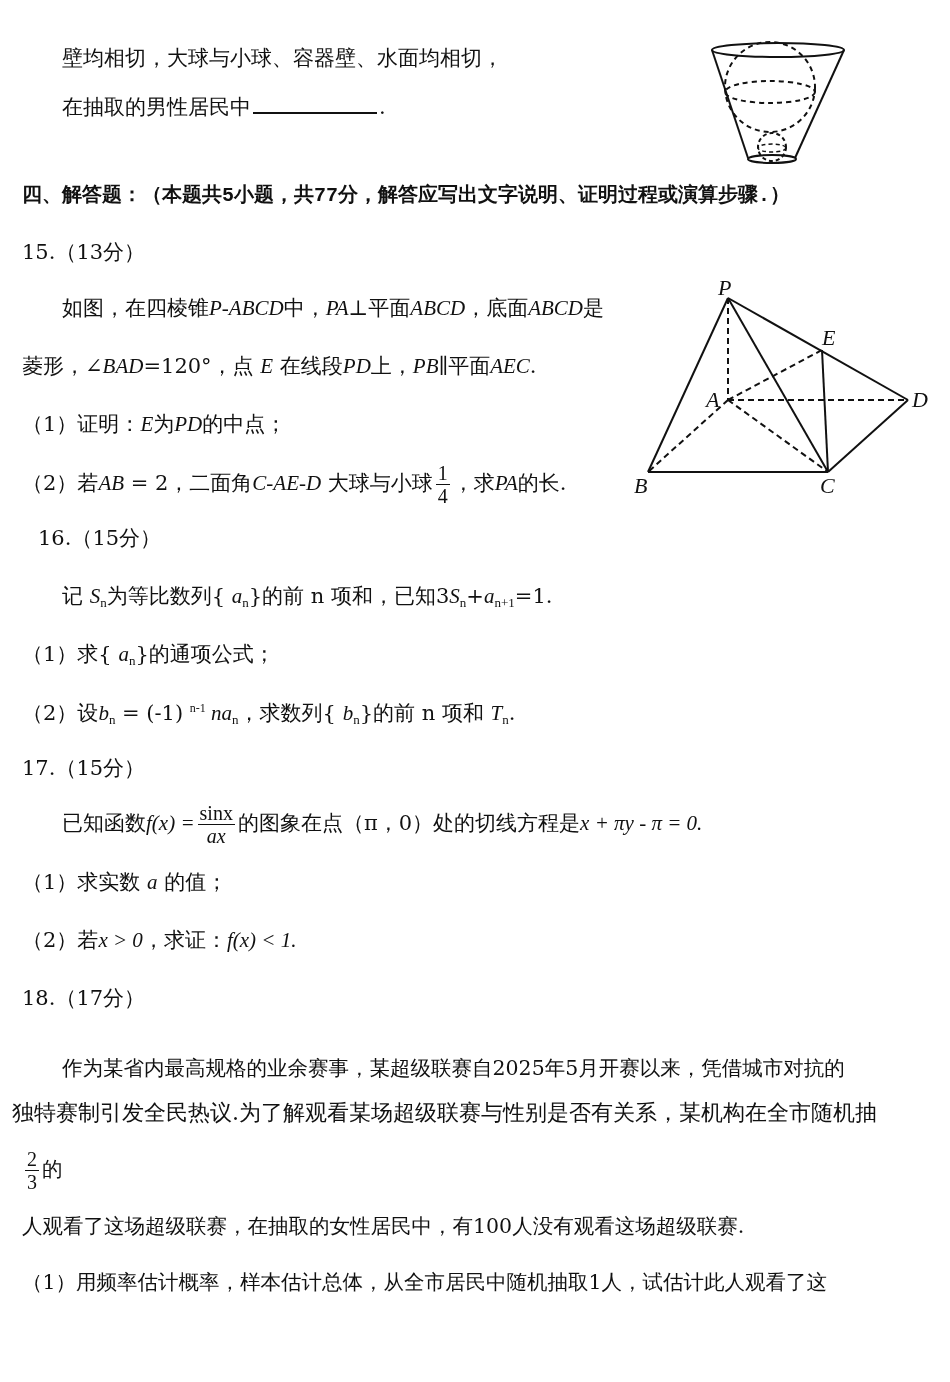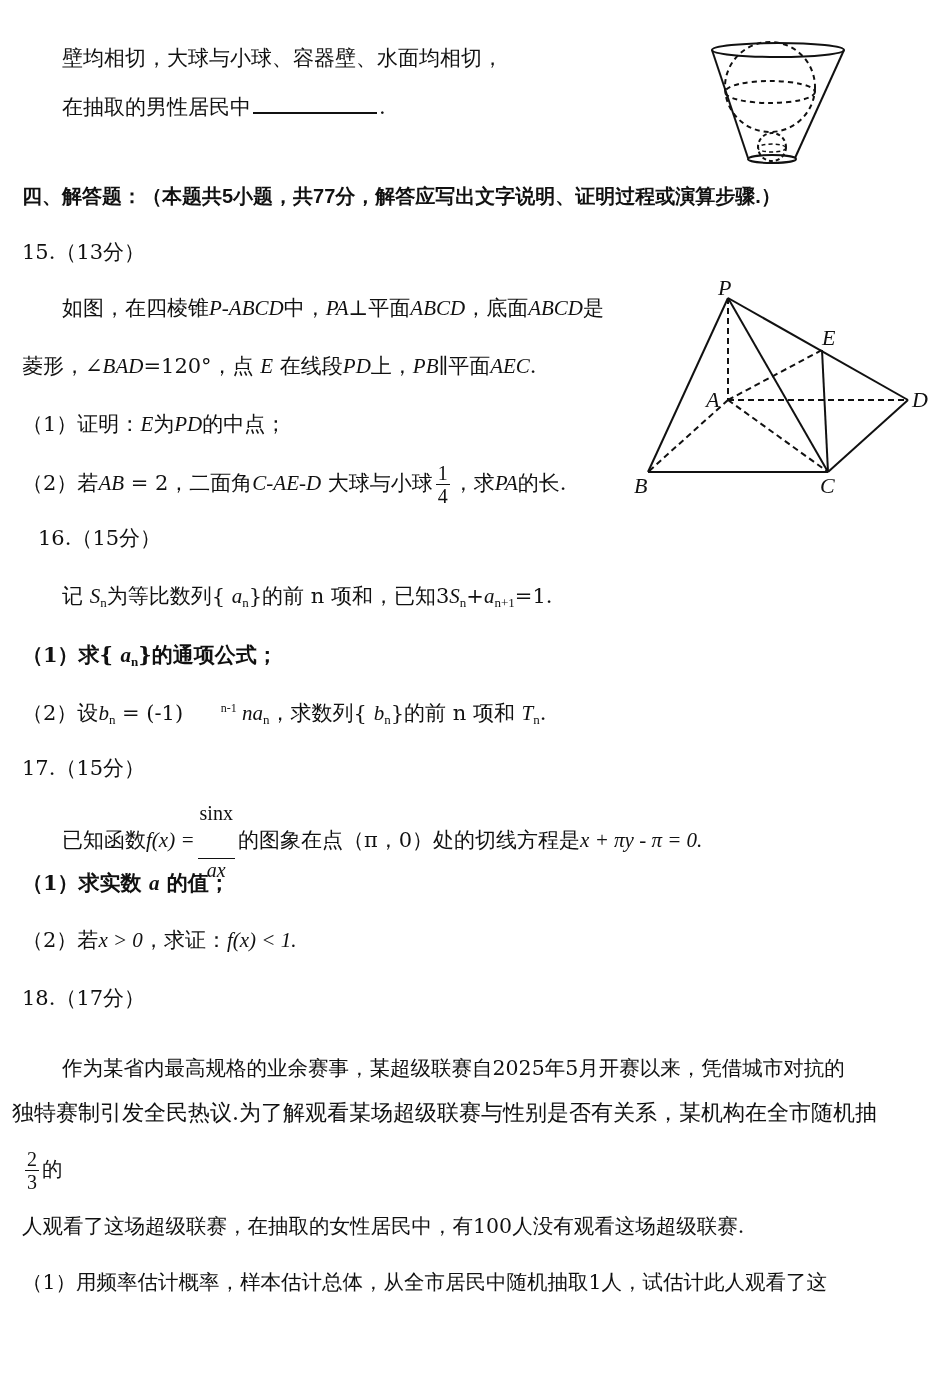--- a/index.html
+++ b/index.html
@@ -2,24 +2,24 @@
 <html><head>
 <meta charset="utf-8">
 <style>
   html, body { margin:0; padding:0; background:#ffffff; }
   body {
     width:950px; height:1382px; position:relative; overflow:hidden;
     font-family: "DejaVu Serif", "Liberation Serif", serif;
     color:#111; font-size:21px;
   }
   .line { position:absolute; white-space:nowrap; line-height:1; }
-  .bold { font-weight:bold; font-family:Liberation Sans, sans-serif; font-size:20px; }
-  .i { font-style:italic; font-family:"Liberation Serif", serif;margin-top:34px; }
+  .bold { font-weight:bold; font-family:Liberation Mono, monospace; font-size:20px; }
+  .i { font-style:italic; font-family:"Liberation Serif", serif; }
   .sub { font-size:13px; vertical-align:-4px; font-family:"Liberation Serif", serif; }
-  .sup { font-size:12px; vertical-align:8px; font-family:"Liberation Serif", serif;margin-left:31px; }
+  .sup { font-size:12px; vertical-align:8px; font-family:"Liberation Serif", serif; }
   .blank { display:inline-block; width:124px; border-bottom:2px solid #111; height:18px; margin:0 2px; }
   .frac { display:inline-block; vertical-align:middle; text-align:center; margin:0 3px; font-family:"Liberation Serif", serif; }
   .frac .num { display:block; font-size:20px; line-height:22px; padding:0 2px; }
   .frac .den { display:block; font-size:20px; line-height:22px; border-top:1.5px solid #111; padding:0 2px; }
   .figure { position:absolute; }
   .lbl { font-family:"Liberation Serif", serif; font-style:italic; font-size:22px; fill:#111; }
 </style>
 </head>
 <body>
 
@@ -75,32 +75,32 @@
   <text class="lbl" x="4" y="218">B</text>
   <text class="lbl" x="190" y="218">C</text>
   <text class="lbl" x="282" y="132">D</text>
   <text class="lbl" x="192" y="70">E</text>
 </svg>
 
 <div class="line" style="left:22px; top:528px;margin-left:16px;">16.（15分）</div>
 <div class="line" style="left:62px; top:586px;text-align:center;">
   <span>记 </span><span class="i">S</span><span class="sub">n</span><span>为等比数列{ </span><span class="i">a</span><span class="sub">n</span><span>}的前 n 项和，已知3</span><span class="i">S</span><span class="sub">n</span><span>+</span><span class="i">a</span><span class="sub">n+1</span><span>=1.</span>
 </div>
-<div class="line" style="left:22px; top:644px;font-weight:bold;">
+<div class="line" style="left:22px; top:644px;">
   <span>（1）求{ </span><span class="i">a</span><span class="sub">n</span><span>}的通项公式；</span>
 </div>
 <div class="line" style="left:22px; top:702px;">
   <span>（2）设</span><span class="i">b</span><span class="sub">n</span><span> = (-1) </span><span class="sup">n-1</span><span class="i"> na</span><span class="sub">n</span><span>，求数列{ </span><span class="i">b</span><span class="sub">n</span><span>}的前 n 项和 </span><span class="i">T</span><span class="sub">n</span><span>.</span>
 </div>
 
 <div class="line" style="left:22px; top:758px;">17.（15分）</div>
 <div class="line" style="left:62px; top:802px;">
   <span>已知函数</span><span class="i">f</span><span class="i">(x) =</span><span class="frac"><span class="num">sinx</span><span class="den i">ax</span></span><span>的图象在点（π，0）处的切线方程是</span><span class="i">x + πy - π = 0.</span>
 </div>
-<div class="line" style="left:22px; top:872px;font-weight:bold;">
+<div class="line" style="left:22px; top:872px;">
   <span>（1）求实数 </span><span class="i">a</span><span> 的值；</span>
 </div>
 <div class="line" style="left:22px; top:930px;">
   <span>（2）若</span><span class="i">x &gt; 0</span><span>，求证：</span><span class="i">f(x) &lt; 1.</span>
 </div>
 
 <div class="line" style="left:22px; top:988px;">18.（17分）</div>
 <div class="line" style="left:62px; top:1046px; font-size:20.5px;margin-top:12px;">作为某省内最高规格的业余赛事，某超级联赛自2025年5月开赛以来，凭借城市对抗的</div>
 <div class="line" style="left:12px; top:1102px; font-size:22px;">独特赛制引发全民热议.为了解观看某场超级联赛与性别是否有关系，某机构在全市随机抽</div>
 <div class="line" style="left:22px; top:1148px; font-size:20.5px;">

